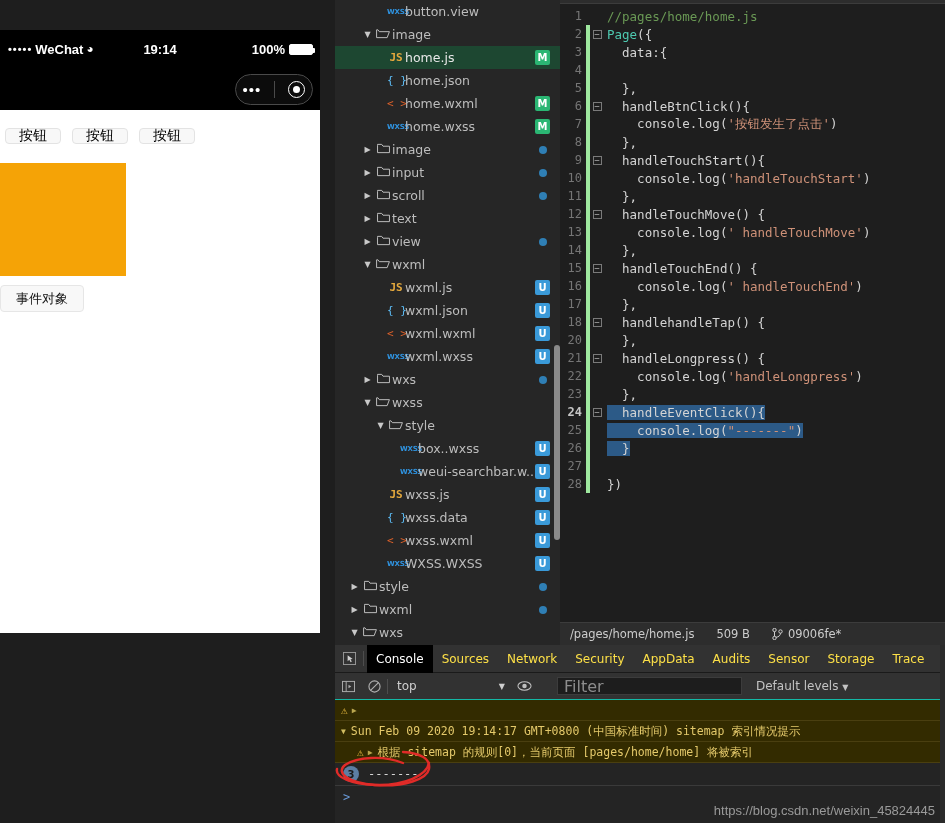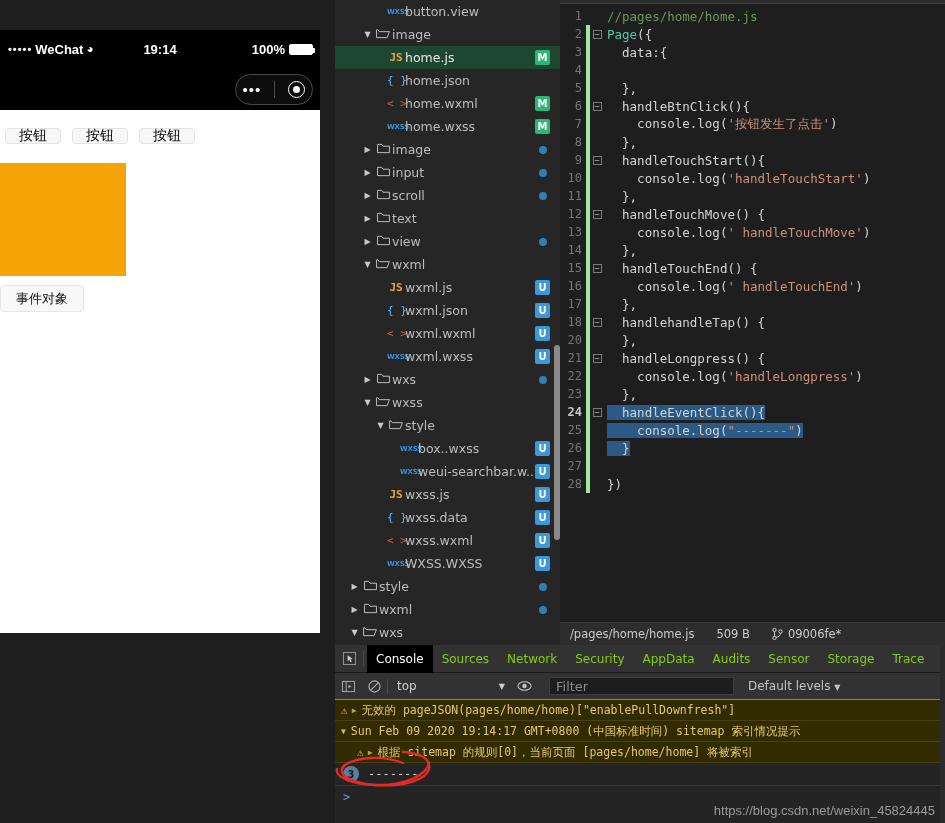--- a/index.html
+++ b/index.html
@@ -156,36 +156,36 @@
     height: 28px; background: #323232; display: flex; align-items: center;
     border-bottom: 1px solid #1a1a1a;
   }
   .inspect-btn {
     width: 28px; height: 28px; display: flex; align-items: center; justify-content: center;
     color: #9a9a9a; font-size: 13px;
   }
   .tab-sep { width: 1px; height: 15px; background: #4d4d4d; margin-right: 3px; }
   .dt-tab {
     padding: 0 9px; height: 28px; display: flex; align-items: center;
-    color: #84cc16; font-size: 12px;
+    color: #fde047; font-size: 12px;
   }
   .dt-tab.active { background: #000000; color: #ffffff; }
   .dt-toolbar {
     height: 27px; background: #323232; display: flex; align-items: center;
     border-bottom: 1px solid #14b8a6; color: #b8b8b8; font-size: 12px;
   }
   .tb-icon { width: 26px; display: flex; align-items: center; justify-content: center; color: #b0b0b0; font-size: 13px; }
   .ctx-select {
     width: 120px; display: flex; align-items: center; justify-content: space-between;
     padding: 0 6px; color: #cfcfcf; font-size: 12px;
   }
   .filter-box {
     width: 185px; height: 18px; background: #1d1d1d; border: 1px solid #3c3c3c;
-    color: #8c8c8c; font-size: 13px; display: flex; align-items: center;
-    padding-left: 6px; margin-left: 12px;
+    color: #8c8c8c; font-size: 16px; display: flex; align-items: center;
+    padding-left: 6px; margin-left: 20px;
   }
   .levels { margin-left: 14px; color: #c3c3c3; font-size: 12px; }
 
   .console-body { position: relative; }
   .log-row {
     min-height: 21px; display: flex; align-items: center;
     padding-left: 6px; font-family: "DejaVu Sans Mono", monospace;
     font-size: 11.5px; white-space: nowrap; overflow: hidden;
   }
   .log-warn { background: #332b00; color: #e4c96a; border-bottom: 1px solid #4a3f10; }
@@ -556,21 +556,20 @@
         <span>Default levels</span>
         <span style="font-size:8px">▼</span>
       </span>
     </div>
 
     <div class="console-body">
       <div id="log-list">
           <div class="log-row log-warn">
             <span class="warn-ico">⚠</span>
             <span class="tri">▶</span>
-            <span>无效的 pageJSON(pages/home/home)["enablePullDownfresh"]</span>
           </div>
           <div class="log-row log-warn">
             <span class="tri open">▼</span>
             <span>Sun Feb 09 2020 19:14:17 GMT+0800 (中国标准时间) sitemap 索引情况提示</span>
           </div>
           <div class="log-row log-warn sub">
             <span class="warn-ico">⚠</span>
             <span class="tri">▶</span>
             <span>根据 sitemap 的规则[0]，当前页面 [pages/home/home] 将被索引</span>
           </div>

